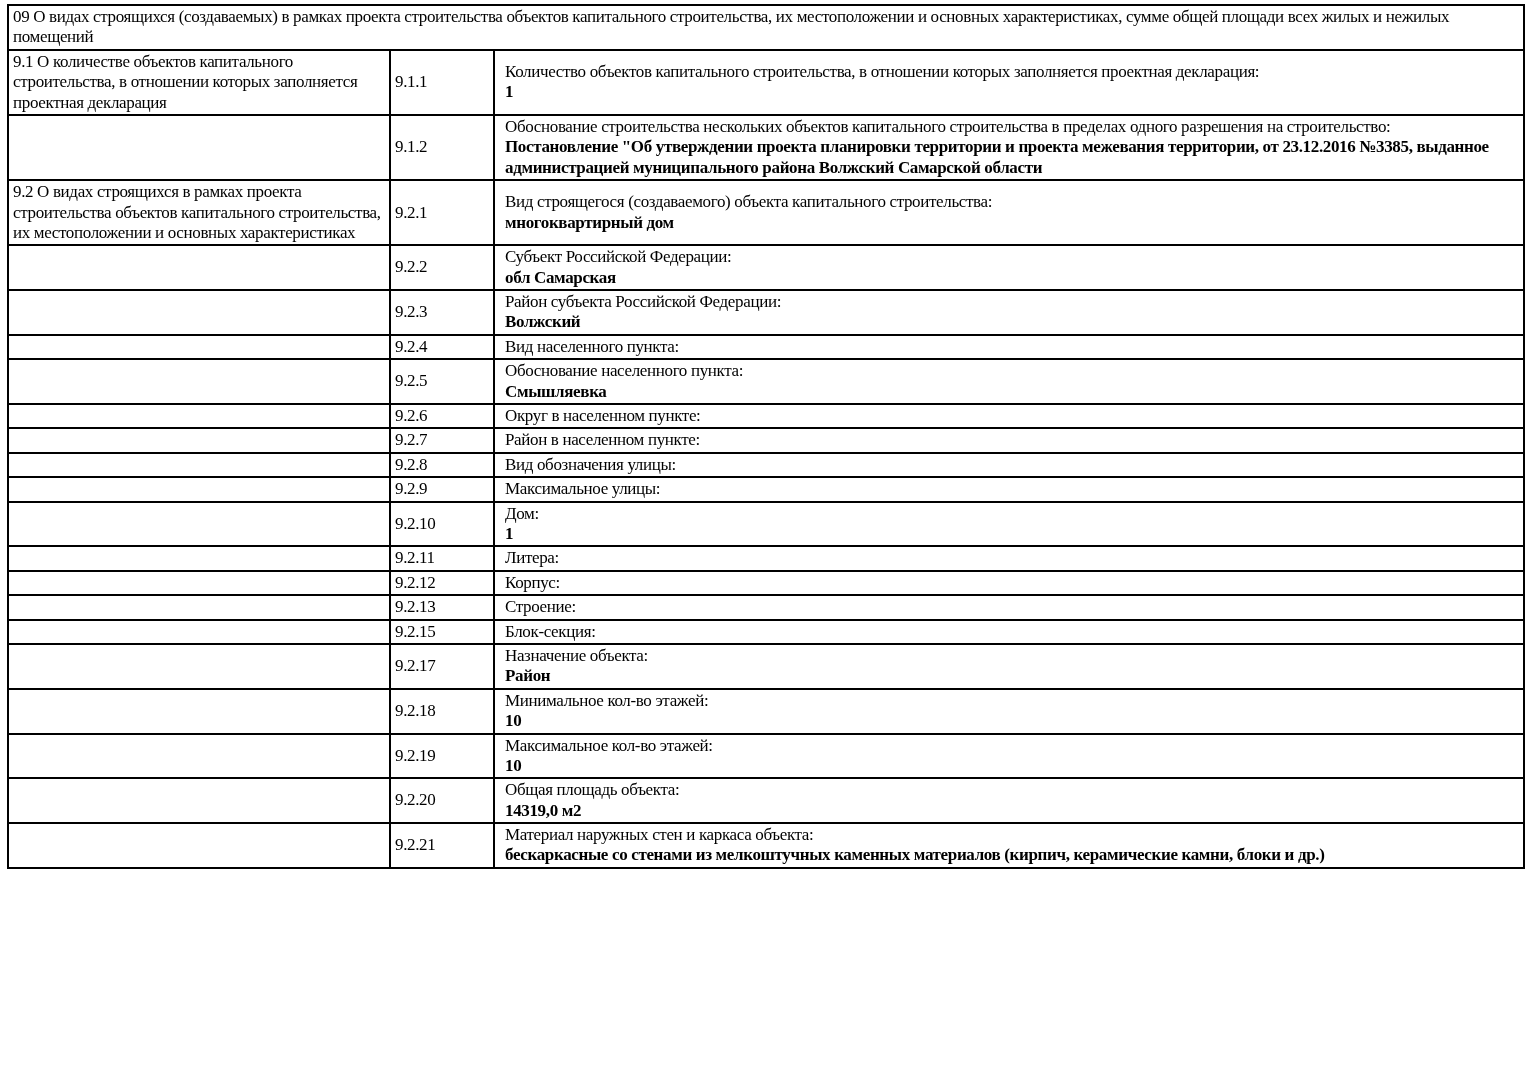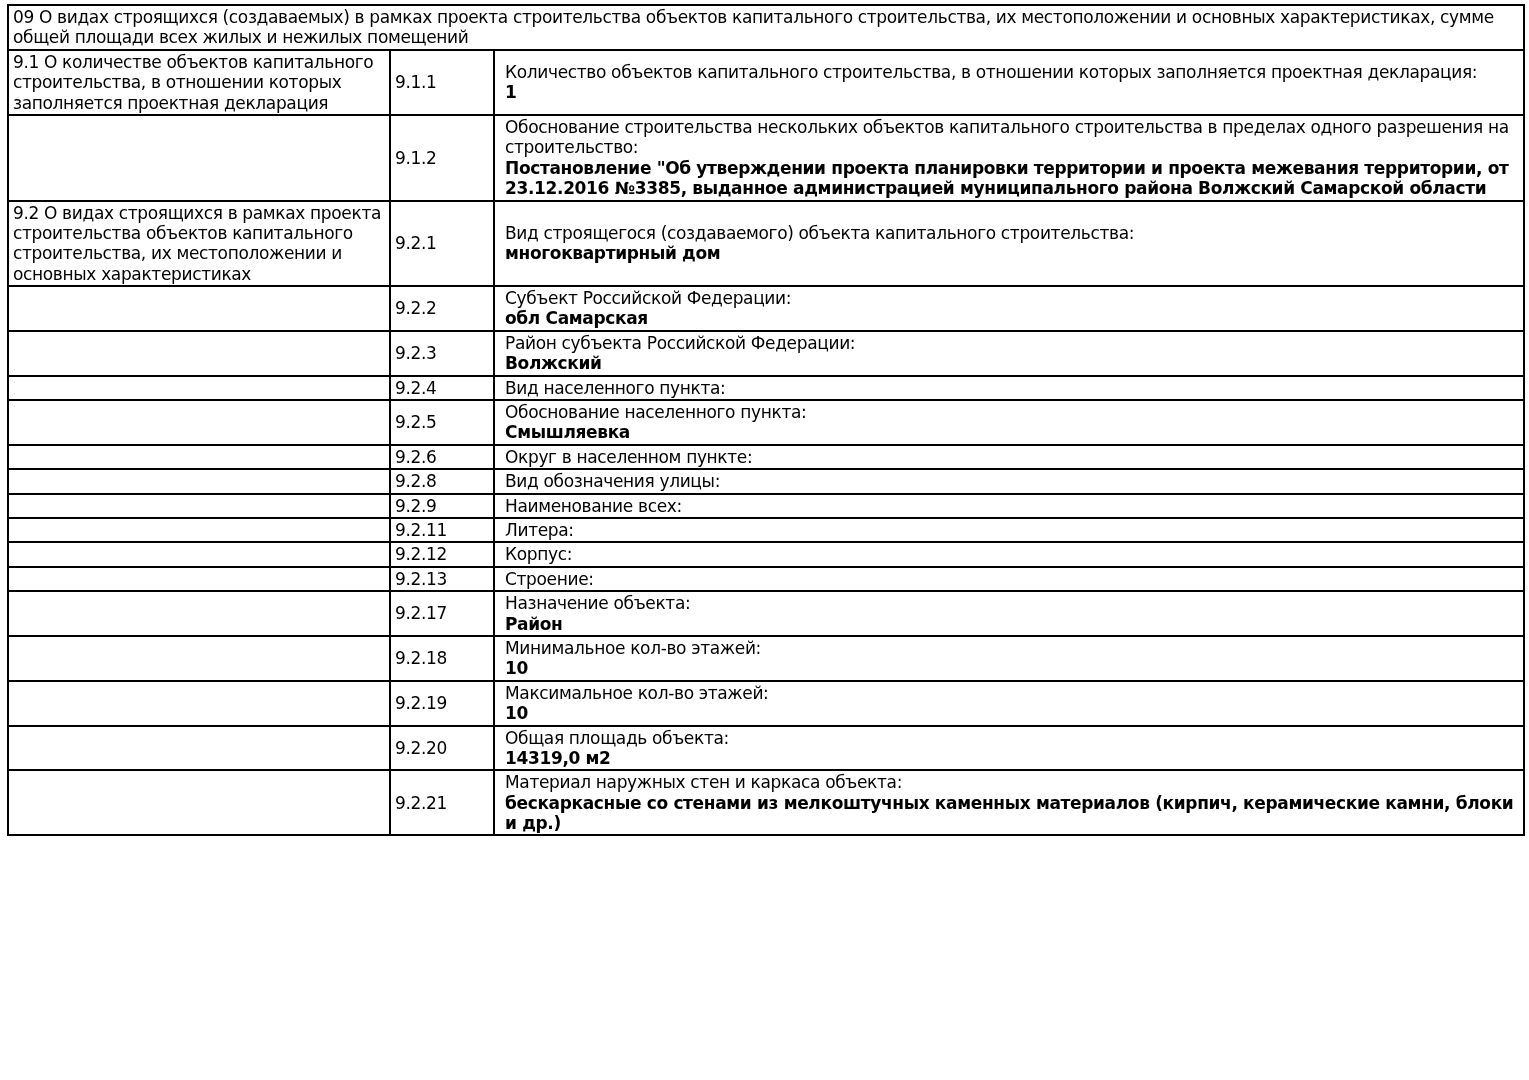--- a/index.html
+++ b/index.html
@@ -4,21 +4,21 @@
 <style>
   * { margin: 0; padding: 0; box-sizing: border-box; }
   html, body {
     width: 1529px; height: 1080px;
     background: #ffffff;
     font-family: "DejaVu Sans", sans-serif;
     font-size: 17px;
     color: #000000;
     letter-spacing: -0.35px;
   }
-  .page { width: 1529px; height: 1080px; overflow: hidden; }
+  .page { width: 1529px; height: 1080px; overflow: hidden; font-family: Liberation Serif, serif; }
   table.doc-table {
     border-collapse: collapse;
     table-layout: fixed;
     width: 1516px;
     margin: 4px 0 0 7px;
   }
   col.c-section { width: 382px; }
   col.c-num     { width: 104px; }
   col.c-content { width: 1030px; }
   td {
@@ -106,30 +106,45 @@
         </tr>
         <tr>
           <td class="section-cell"></td>
           <td class="num-cell">9.2.6</td>
           <td class="content-cell">
             <div class="lab">Округ в населенном пункте:</div>
           </td>
         </tr>
         <tr>
           <td class="section-cell"></td>
+          <td class="num-cell">9.2.7</td>
+          <td class="content-cell">
+            <div class="lab">Район в населенном пункте:</div>
+          </td>
+        </tr>
+        <tr>
+          <td class="section-cell"></td>
           <td class="num-cell">9.2.8</td>
           <td class="content-cell">
             <div class="lab">Вид обозначения улицы:</div>
           </td>
         </tr>
         <tr>
           <td class="section-cell"></td>
           <td class="num-cell">9.2.9</td>
           <td class="content-cell">
-            <div class="lab">Наименование всех:</div>
+            <div class="lab">Максимальное улицы:</div>
+          </td>
+        </tr>
+        <tr>
+          <td class="section-cell"></td>
+          <td class="num-cell">9.2.10</td>
+          <td class="content-cell">
+            <div class="lab">Дом:</div>
+            <div class="val">1</div>
           </td>
         </tr>
         <tr>
           <td class="section-cell"></td>
           <td class="num-cell">9.2.11</td>
           <td class="content-cell">
             <div class="lab">Литера:</div>
           </td>
         </tr>
         <tr>
@@ -137,20 +152,27 @@
           <td class="num-cell">9.2.12</td>
           <td class="content-cell">
             <div class="lab">Корпус:</div>
           </td>
         </tr>
         <tr>
           <td class="section-cell"></td>
           <td class="num-cell">9.2.13</td>
           <td class="content-cell">
             <div class="lab">Строение:</div>
+          </td>
+        </tr>
+        <tr>
+          <td class="section-cell"></td>
+          <td class="num-cell">9.2.15</td>
+          <td class="content-cell">
+            <div class="lab">Блок-секция:</div>
           </td>
         </tr>
         <tr>
           <td class="section-cell"></td>
           <td class="num-cell">9.2.17</td>
           <td class="content-cell">
             <div class="lab">Назначение объекта:</div>
             <div class="val">Район</div>
           </td>
         </tr>

